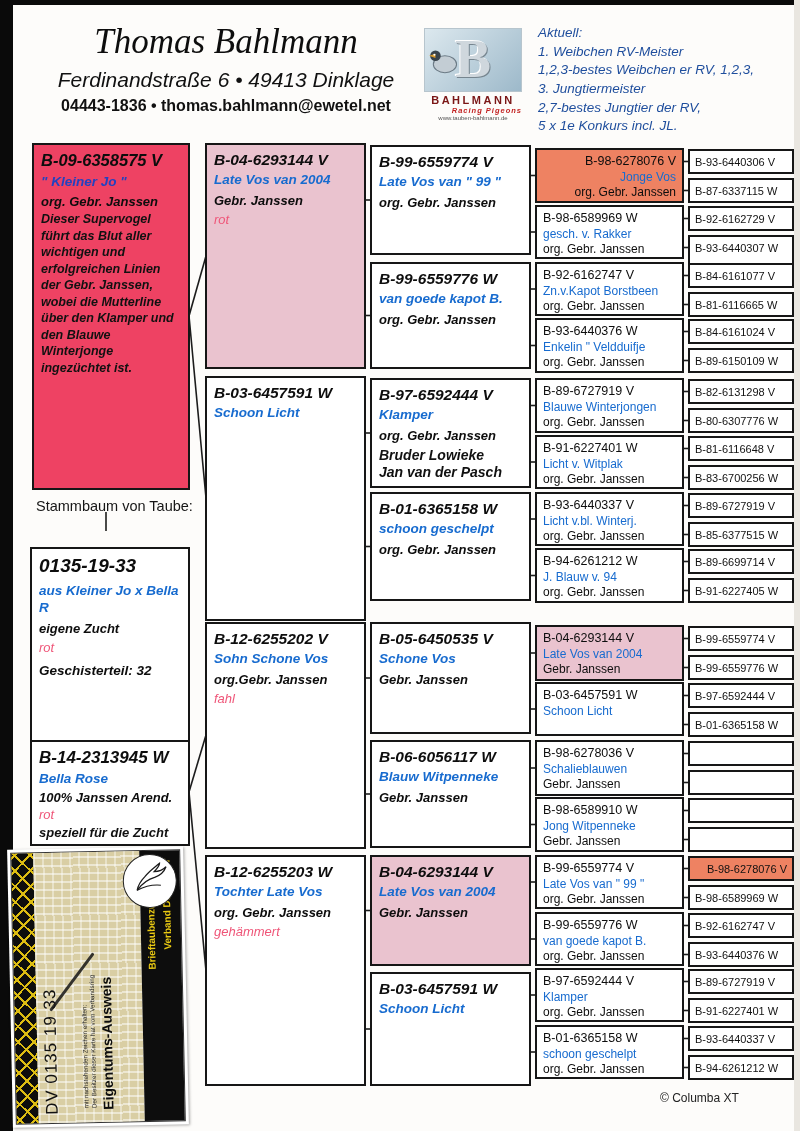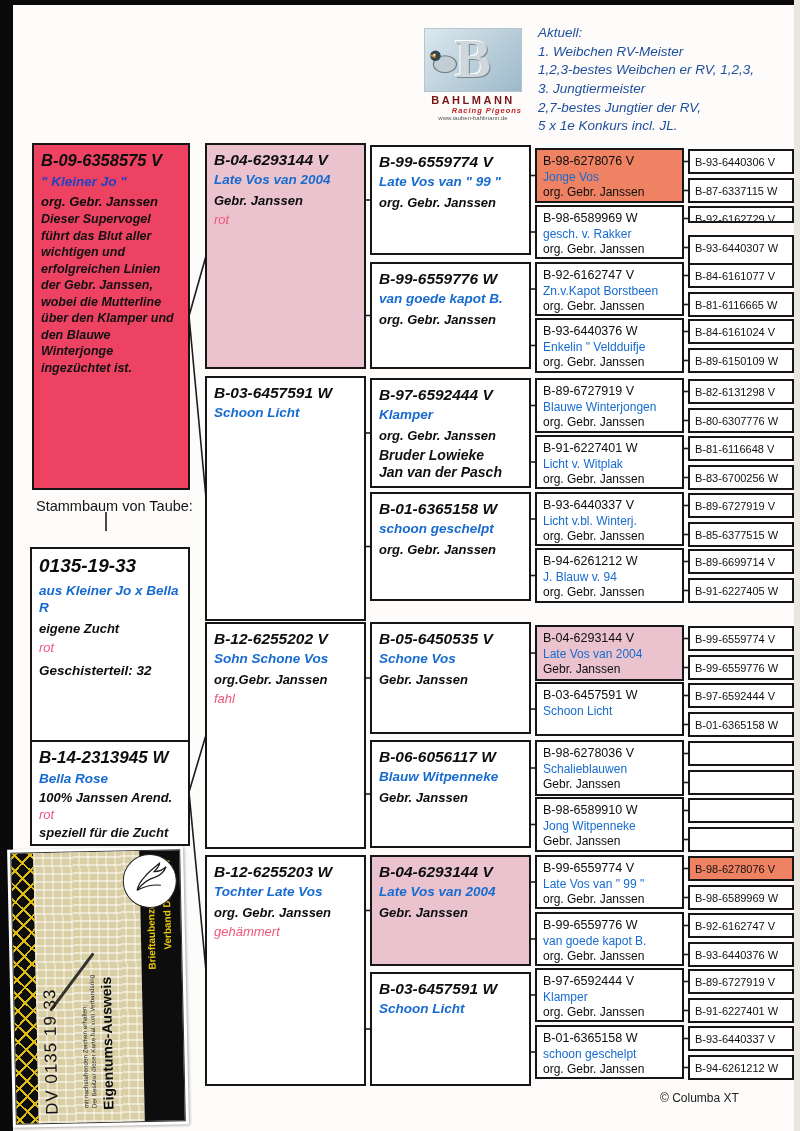--- a/index.html
+++ b/index.html
@@ -26,21 +26,21 @@
   .logo-url{font-size:6px;color:#555;}
 
   .aktuell{position:absolute;left:538px;top:24px;width:258px;z-index:2;
            color:#1f4e9d;font-weight:normal;font-style:italic;font-size:13.5px;line-height:1.38;}
 
   
   .box{position:absolute;background:#fff;border:2px solid #161616;box-sizing:border-box;
        padding:5px 7px;z-index:2;overflow:hidden;}
   .bg-red{background:#ee4263;}
   .bg-pink{background:#eac3cf;}
-  .bg-salmon{background:#ee8262;}
+  .bg-salmon{background:#ee8262;text-align:right;}
   .ring{font-style:italic;font-weight:bold;font-size:15.5px;line-height:1.25;color:#0d0d0d;}
   .name{font-style:italic;font-weight:bold;font-size:13.5px;line-height:1.3;margin-top:2px;color:#176bcf;}
   .bg-red .name{color:#2342c0;}
   .breeder{font-style:italic;font-weight:bold;font-size:13px;margin-top:4px;color:#0d0d0d;}
   .colorword{font-style:italic;font-size:13px;margin-top:4px;color:#ef5578;}
   .extra{font-style:italic;font-weight:bold;font-size:14px;margin-top:4px;line-height:1.22;white-space:pre-line;}
   .note{font-style:italic;font-weight:bold;font-size:12.5px;line-height:1.32;margin-top:2px;}
   .siblings{font-style:italic;font-weight:bold;font-size:13.5px;margin-top:8px;color:#0d0d0d;}
 
   .fbox .ring{font-size:16.5px;}
@@ -153,20 +153,25 @@
       <line x1="682" y1="954.5" x2="689" y2="954.5"></line>
       <line x1="682" y1="981.5" x2="689" y2="981.5"></line>
       <line x1="682" y1="1010.5" x2="689" y2="1010.5"></line>
       <line x1="682" y1="1038.5" x2="689" y2="1038.5"></line>
       <line x1="682" y1="1067.5" x2="689" y2="1067.5"></line>
     </svg>
   <div class="edge-left"></div>
   <div class="edge-top"></div>
   <div class="edge-right"></div>
 
+  <div class="header">
+    <div class="owner-name">Thomas Bahlmann</div>
+    <div class="owner-address">Ferdinandstraße 6 • 49413 Dinklage</div>
+    <div class="owner-contact">04443-1836 • thomas.bahlmann@ewetel.net</div>
+  </div>
 
   <div class="logo">
     <div class="logo-img">
       <span class="logo-b">B</span>
       <svg class="logo-bird" width="38" height="38" viewBox="0 0 36 36">
         <ellipse cx="17" cy="22" rx="11" ry="8" fill="#c3cdd4" stroke="#6b7a85"></ellipse>
         <circle cx="8" cy="14" r="5" fill="#39434c"></circle>
         <polygon points="2,14 8,12 8,16" fill="#d99a2b"></polygon>
         <circle cx="7" cy="13" r="1" fill="#fff"></circle>
       </svg>
@@ -348,21 +353,21 @@
         <div class="name">Klamper</div>
         <div class="breeder">org. Gebr. Janssen</div>
       </div>
       <div class="box g4" style="left: 535px; top: 1025px; width: 149px; height: 54px;">
         <div class="ring">B-01-6365158 W</div>
         <div class="name">schoon geschelpt</div>
         <div class="breeder">org. Gebr. Janssen</div>
       </div>
       <div class="box g5" style="left: 688px; top: 149px; width: 106px; height: 25px;">B-93-6440306 V</div>
       <div class="box g5" style="left: 688px; top: 178px; width: 106px; height: 25px;">B-87-6337115 W</div>
-      <div class="box g5" style="left: 688px; top: 206px; width: 106px; height: 17px;">B-92-6162729 V</div>
+      <div class="box g5" style="left: 688px; top: 206px; width: 106px; height: 25px;">B-92-6162729 V</div>
       <div class="box g5" style="left: 688px; top: 235px; width: 106px; height: 39px;">B-93-6440307 W</div>
       <div class="box g5" style="left: 688px; top: 263px; width: 106px; height: 25px;">B-84-6161077 V</div>
       <div class="box g5" style="left: 688px; top: 292px; width: 106px; height: 25px;">B-81-6116665 W</div>
       <div class="box g5" style="left: 688px; top: 319px; width: 106px; height: 25px;">B-84-6161024 V</div>
       <div class="box g5" style="left: 688px; top: 348px; width: 106px; height: 25px;">B-89-6150109 W</div>
       <div class="box g5" style="left: 688px; top: 379px; width: 106px; height: 25px;">B-82-6131298 V</div>
       <div class="box g5" style="left: 688px; top: 408px; width: 106px; height: 25px;">B-80-6307776 W</div>
       <div class="box g5" style="left: 688px; top: 436px; width: 106px; height: 25px;">B-81-6116648 V</div>
       <div class="box g5" style="left: 688px; top: 465px; width: 106px; height: 25px;">B-83-6700256 W</div>
       <div class="box g5" style="left: 688px; top: 493px; width: 106px; height: 25px;">B-89-6727919 V</div>

